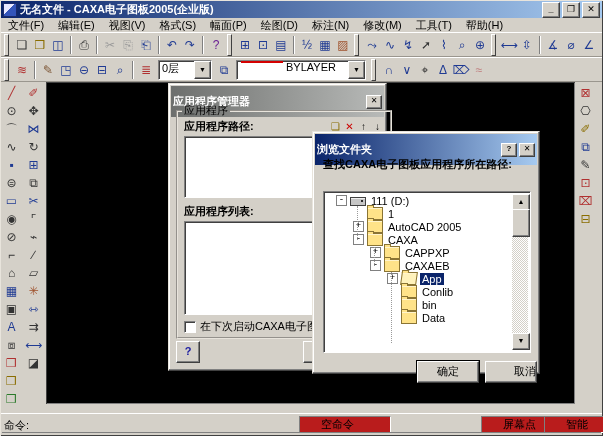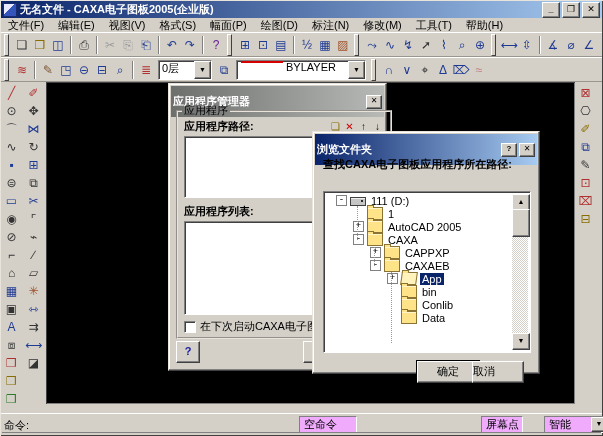--- a/index.html
+++ b/index.html
@@ -87,26 +87,26 @@
   .drive::after{content:"";position:absolute;right:2px;top:2px;width:2px;height:2px;background:#2a2a2a;}
   .tlabel{padding:0 2px;}
   .tlabel.sel{background:#0a246a;color:#fff;}
   .guide{position:absolute;width:0;border-left:1px dotted #9a9a9a;}
   .vscroll{position:absolute;right:2px;top:2px;bottom:2px;width:16px;
            background:repeating-conic-gradient(#fff 0 25%,#d4d0c8 0 50%) 0 0/2px 2px;}
   .sbtn{position:absolute;left:0;width:16px;height:15px;font-size:7px;line-height:14px;text-align:center;color:#000;}
   .sbtn.up{top:0;}.sbtn.down{bottom:0;}
   .sthumb{position:absolute;left:0;top:15px;width:16px;height:26px;}
   .okbtn2{position:absolute;left:102px;top:212px;width:60px;height:20px;line-height:18px;text-align:center;outline:1px solid #000;}
-  .cancelbtn{position:absolute;left:157px;top:212px;width:50px;height:20px;line-height:18px;text-align:left;}
+  .cancelbtn{position:absolute;left:170px;top:212px;width:50px;height:20px;line-height:18px;text-align:right;}
   
   .statusbar{position:absolute;left:1px;right:1px;top:413px;height:22px;background:#d4d0c8;
              box-shadow:inset 0 1px 0 #fff;}
   .cmdlbl{position:absolute;left:3px;top:5px;}
-  .scell{position:absolute;top:3px;height:15px;line-height:15px;padding:0 4px;background:#f0abfc;
+  .scell{position:absolute;top:3px;height:15px;line-height:15px;padding:0 21px;background:#b91c1c;
          border:1px solid;border-color:#808080 #fff #fff #808080;white-space:nowrap;overflow:hidden;}
   .cell-mode{left:298px;width:48px;}
   .cell-coords{left:357px;width:135px;}
   .cell-ptype{left:480px;width:32px;}
   .cell-snap{left:543px;width:42px;padding-right:16px;}
   .snap-arrow{position:absolute;right:0;top:0;width:14px;height:13px;font-size:7px;line-height:12px;text-align:center;}
   .bottomstrip{position:absolute;left:1px;right:1px;bottom:1px;height:2px;background:#d4d0c8;box-shadow:inset 0 1px 0 #808080;}
 </style>
 </head>
 <body>
@@ -344,26 +344,26 @@
               <span class="tlabel">CAXAEB</span>
             </div>
             <div class="trow" style="padding-left: 61px;">
               <span class="texp">+</span>
               <span class="ticon folder-open"></span>
               <span class="tlabel sel">App</span>
             </div>
             <div class="trow" style="padding-left: 61px;">
               <span class="texp"></span>
               <span class="ticon folder"></span>
-              <span class="tlabel">bin</span>
+              <span class="tlabel">Conlib</span>
             </div>
             <div class="trow" style="padding-left: 61px;">
               <span class="texp"></span>
               <span class="ticon folder"></span>
-              <span class="tlabel">Conlib</span>
+              <span class="tlabel">bin</span>
             </div>
             <div class="trow" style="padding-left: 61px;">
               <span class="texp"></span>
               <span class="ticon folder"></span>
               <span class="tlabel">Data</span>
             </div>
           </div>
         <div class="vscroll">
           <span class="sbtn up raised">▲</span>
           <span class="sthumb raised"></span>

